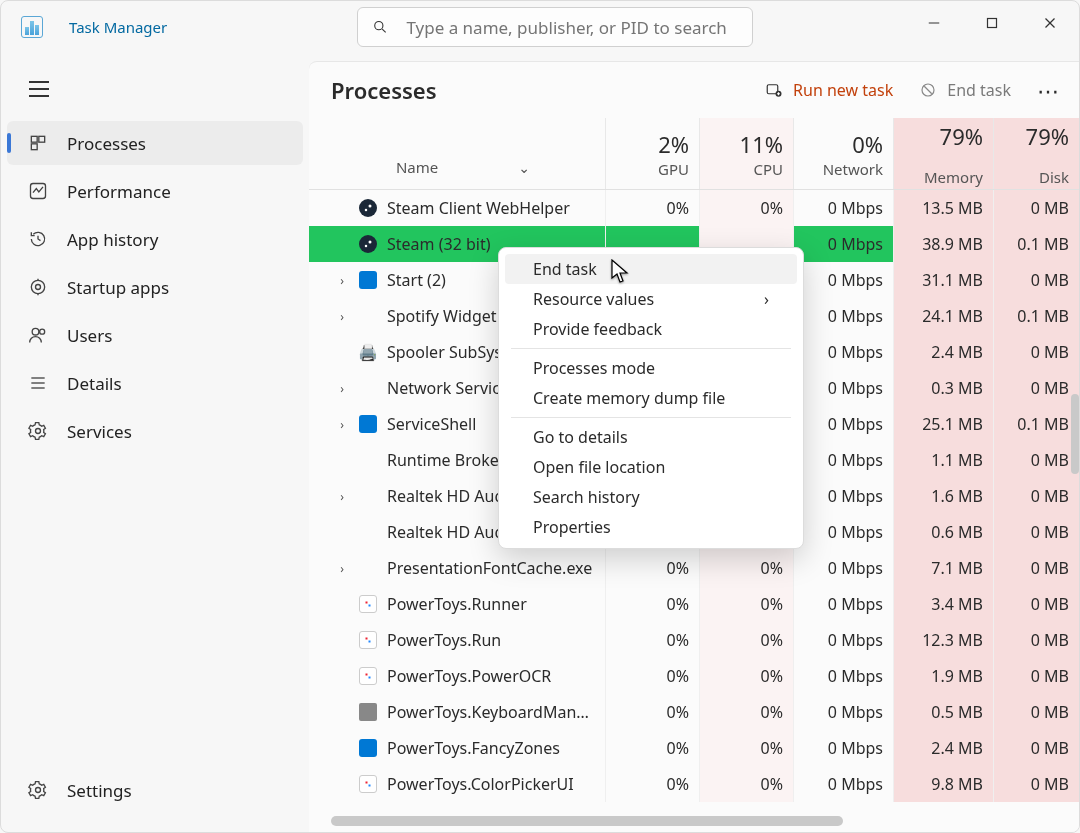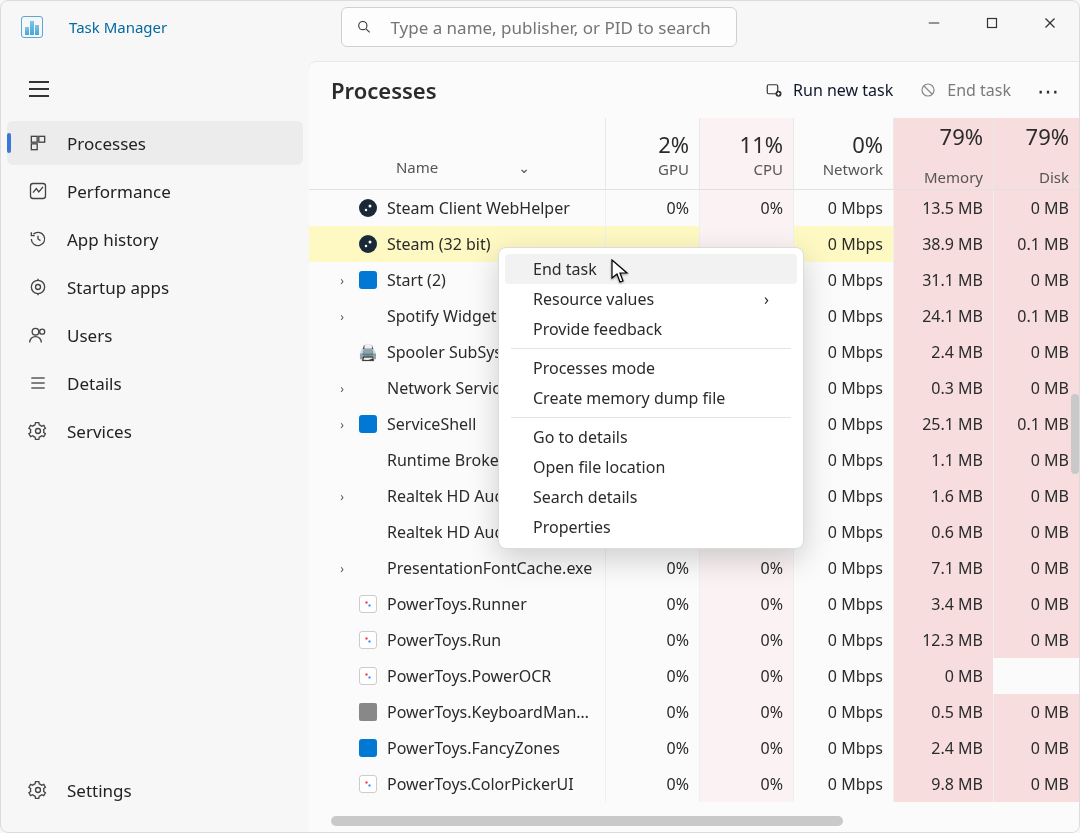--- a/index.html
+++ b/index.html
@@ -33,21 +33,21 @@
   .titlebar .app-icon span:nth-child(1){height:8px;}
   .titlebar .app-icon span:nth-child(2){height:14px;}
   .titlebar .app-icon span:nth-child(3){height:10px;}
   .titlebar .title {
     margin-left:26px;
     font-size:15px;
     color:#0369a1;
   }
   .searchwrap {
     position:absolute;
-    left:340px; top:6px;
+    left:356px; top:6px;
     width:396px; height:40px;
     background:#fdfdfd;
     border:1px solid #d0d0d0;
     border-radius:6px;
     display:flex;align-items:center;
     padding:0 14px;
     gap:16px;
   }
   .searchwrap input {
     border:none;outline:none;background:transparent;
@@ -118,21 +118,21 @@
     border-top:1px solid #e7e7e7;
     margin-top:8px;
   }
   .main-header{
     display:flex;align-items:center;
     height:56px;
     padding:0 18px 0 22px;
   }
   .main-title{font-size:22px;font-weight:600;}
   .head-actions{margin-left:auto;display:flex;align-items:center;gap:26px;}
-  .head-btn{display:flex;align-items:center;gap:10px;font-size:16px;color:#0f172a;}
+  .head-btn{display:flex;align-items:center;gap:10px;font-size:16px;color:#c2410c;}
   .head-btn.disabled{color:#7a7a7a;}
   .more-btn{font-size:22px;letter-spacing:2px;}
 
   
   .table{flex:1;overflow:hidden;position:relative;}
   .thead{
     display:grid;
     grid-template-columns: 296px 94px 94px 100px 100px 86px;
     height:72px;
     border-bottom:1px solid #e1e1e1;
@@ -154,21 +154,21 @@
   .th.tint-high{background:#f7dddd;gap:16px;}
 
   .tbody{position:relative;}
   .row{
     display:grid;
     grid-template-columns: 296px 94px 94px 100px 100px 86px;
     height:36px;
     font-size:16px;
     align-items:center;
   }
-  .row.selected{background:#fef9c3;}
+  .row.selected{background:#22c55e;}
   .cell{padding-right:10px;text-align:right;height:100%;display:flex;align-items:center;justify-content:flex-end;border-left:1px solid #efefef;}
   .cell.name{justify-content:flex-start;padding-left:26px;gap:10px;text-align:left;border-left:none;white-space:nowrap;overflow:hidden;}
   .cell.tint-mid{background:#fbf3f3;}
   .cell.tint-high{background:#f7dddd;}
   .exp{width:14px;color:#555;font-size:12px;flex:0 0 14px;text-align:center;}
   .pico{width:18px;height:18px;flex:0 0 18px;display:inline-flex;align-items:center;justify-content:center;border-radius:3px;}
   .proc-name{overflow:hidden;text-overflow:ellipsis;}
 
   
   .vscroll{position:absolute;right:0;top:276px;width:8px;height:80px;background:#c9c9c9;border-radius:4px;}
@@ -573,20 +573,21 @@
                   <rect x="4" y="4" width="16" height="16" fill="#fff"></rect>
                   <rect x="7" y="7" width="4" height="4" fill="#e23"></rect>
                   <rect x="13" y="13" width="4" height="4" fill="#28f"></rect>
                 </svg>
               </span>
               <span class="proc-name">PowerToys.PowerOCR</span>
             </div>
             <div class="cell">0%</div>
             <div class="cell tint-mid">0%</div>
             <div class="cell">0 Mbps</div>
+            <div class="cell tint-high">1.9 MB</div>
             <div class="cell tint-high">0 MB</div>
           </div>
           <div class="row">
             <div class="cell name">
               <span class="exp"></span>
               <span class="pico" style="background:#888;border-radius:2px;"></span>
               <span class="proc-name">PowerToys.KeyboardManager…</span>
             </div>
             <div class="cell">0%</div>
             <div class="cell tint-mid">0%</div>
@@ -653,21 +654,21 @@
       <span>Create memory dump file</span>
     </div>
   <div class="ctxsep"></div>
   <div class="ctxitem">
       <span>Go to details</span>
     </div>
   <div class="ctxitem">
       <span>Open file location</span>
     </div>
   <div class="ctxitem">
-      <span>Search details</span>
+      <span>Search history</span>
     </div>
   <div class="ctxitem">
       <span>Properties</span>
     </div>
 </div>
 
 <div class="cursor">
   <svg viewBox="0 0 20 26">
       <path d="M1 1 L1 19 L6 15 L9 23 L12 22 L9 14 L16 14 Z" fill="#fff" stroke="#000" stroke-width="1.2"></path>
     </svg>

